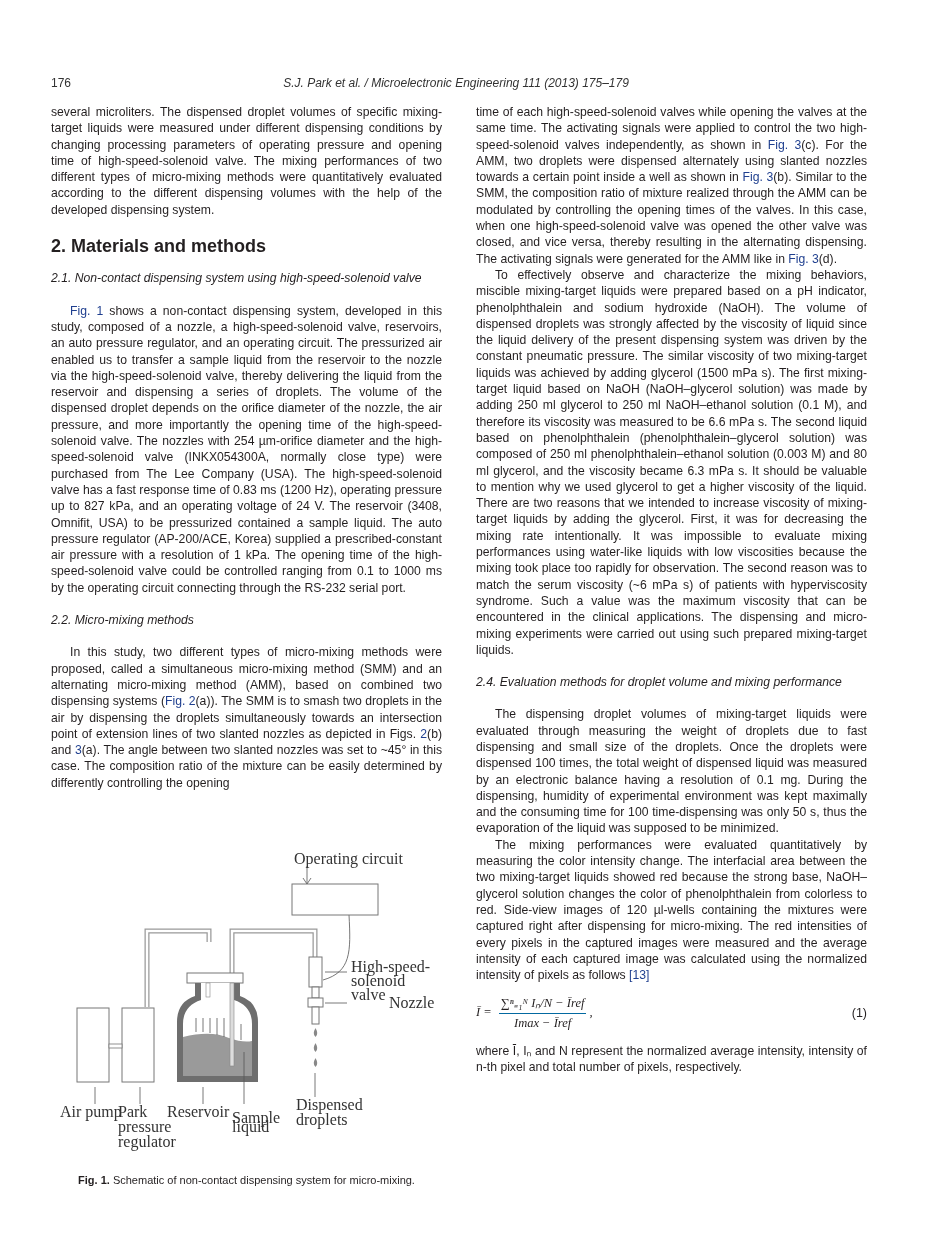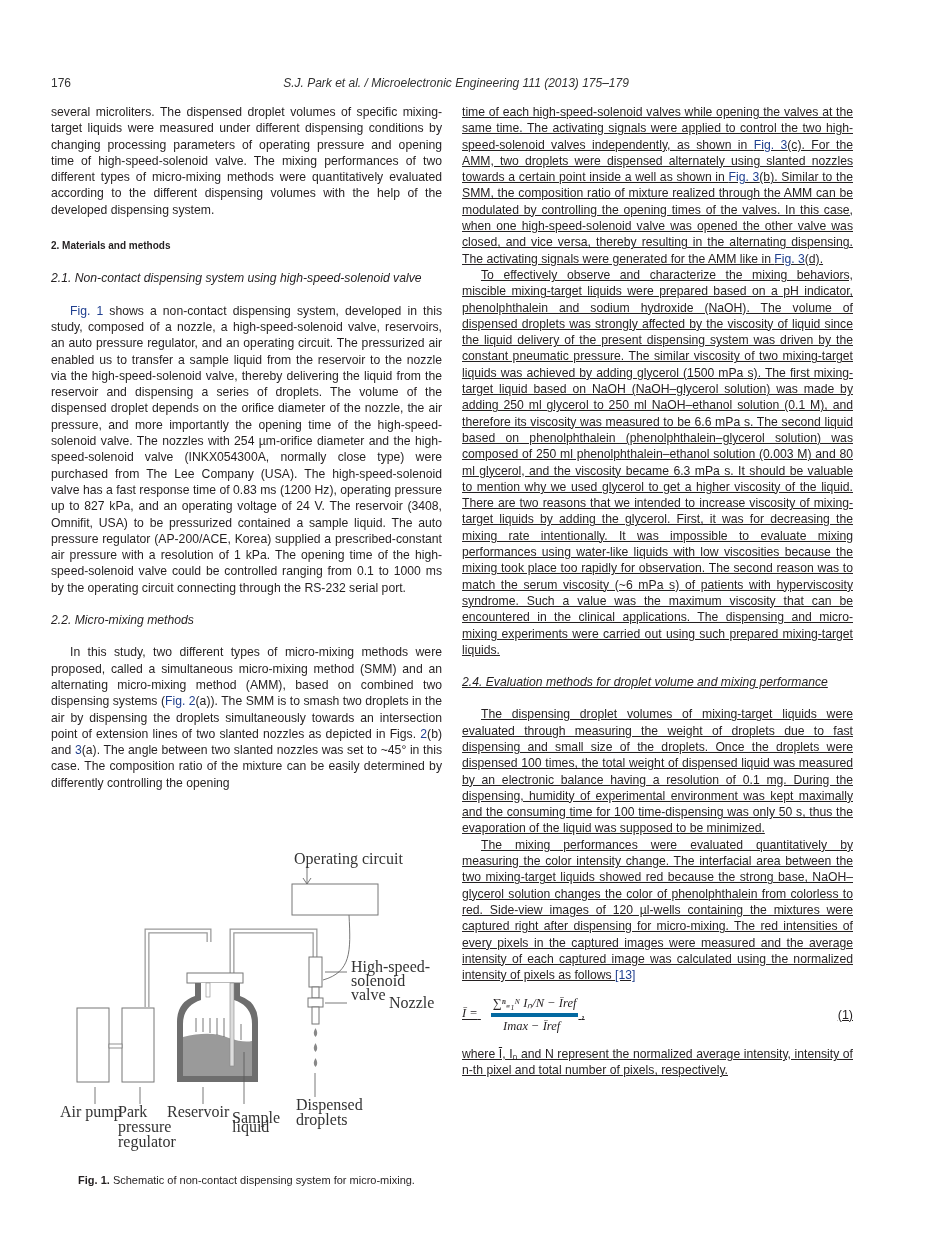--- a/index.html
+++ b/index.html
@@ -5,30 +5,30 @@
   html, body { margin: 0; padding: 0; background: #ffffff; }
   body { width: 925px; height: 1234px; position: relative; overflow: hidden; color: #231f20;
          font-family: "Liberation Serif", serif; }
   .running-head { position: absolute; top: 76px; left: 51px; width: 810px; height: 16px;
                   font-size: 12px; font-family: Liberation Sans, sans-serif; color: #333; }
   .running-head .pg { position: absolute; left: 0; top: 0; }
   .running-head .jr { position: absolute; left: 0; right: 0; text-align: center; font-style: italic; }
   .col { position: absolute; top: 104px; width: 391px; font-family: "Liberation Sans", sans-serif;
          font-size: 12.2px; line-height: 16.3px; text-align: justify; hyphens: none; }
   .col-left { left: 51px; }
-  .col-right { left: 462px; text-decoration: underline; }
+  .col-right { left: 476px; }
   p { margin: 0; }
   p.indent { text-indent: 19px; }
-  .sec { font-weight: bold; font-size: 10px; margin: 20px 0 0 0; }
+  .sec { font-weight: bold; font-size: 18px; margin: 20px 0 0 0; }
   .subsec { font-style: italic; margin: 16px 0 16px 0; }
   .link { color: #1f3f8f; }
   .equation { display: flex; align-items: center; justify-content: space-between; margin: 12px 0 12px 0;
               font-family: "Liberation Serif", serif; font-style: italic; font-size: 12.5px; }
   .frac { display: inline-flex; flex-direction: column; align-items: center; vertical-align: middle; margin-left: 4px; }
-  .frac .num { border-bottom: 4px solid #0369a1; padding: 0 2px 1px; margin-left: 6px; }
+  .frac .num { border-bottom: 1px solid #0369a1; padding: 0 2px 1px; }
   .frac .den { padding: 1px 2px 0; }
   .eqno { font-style: normal; font-family: "Liberation Sans", sans-serif; }
   .figure { position: absolute; left: 51px; top: 842px; width: 391px; height: 340px; }
   .figure svg { position: absolute; left: 0; top: 0; }
   .fig-label { position: absolute; font-family: "Liberation Serif", serif; font-size: 16px; line-height: 14px; color: #333; }
   .caption { position: absolute; left: 0; width: 391px; top: 332px; text-align: center;
              font-family: "Liberation Sans", sans-serif; font-size: 11px; }
   .caption b { font-weight: bold; }
 </style>
 </head>

